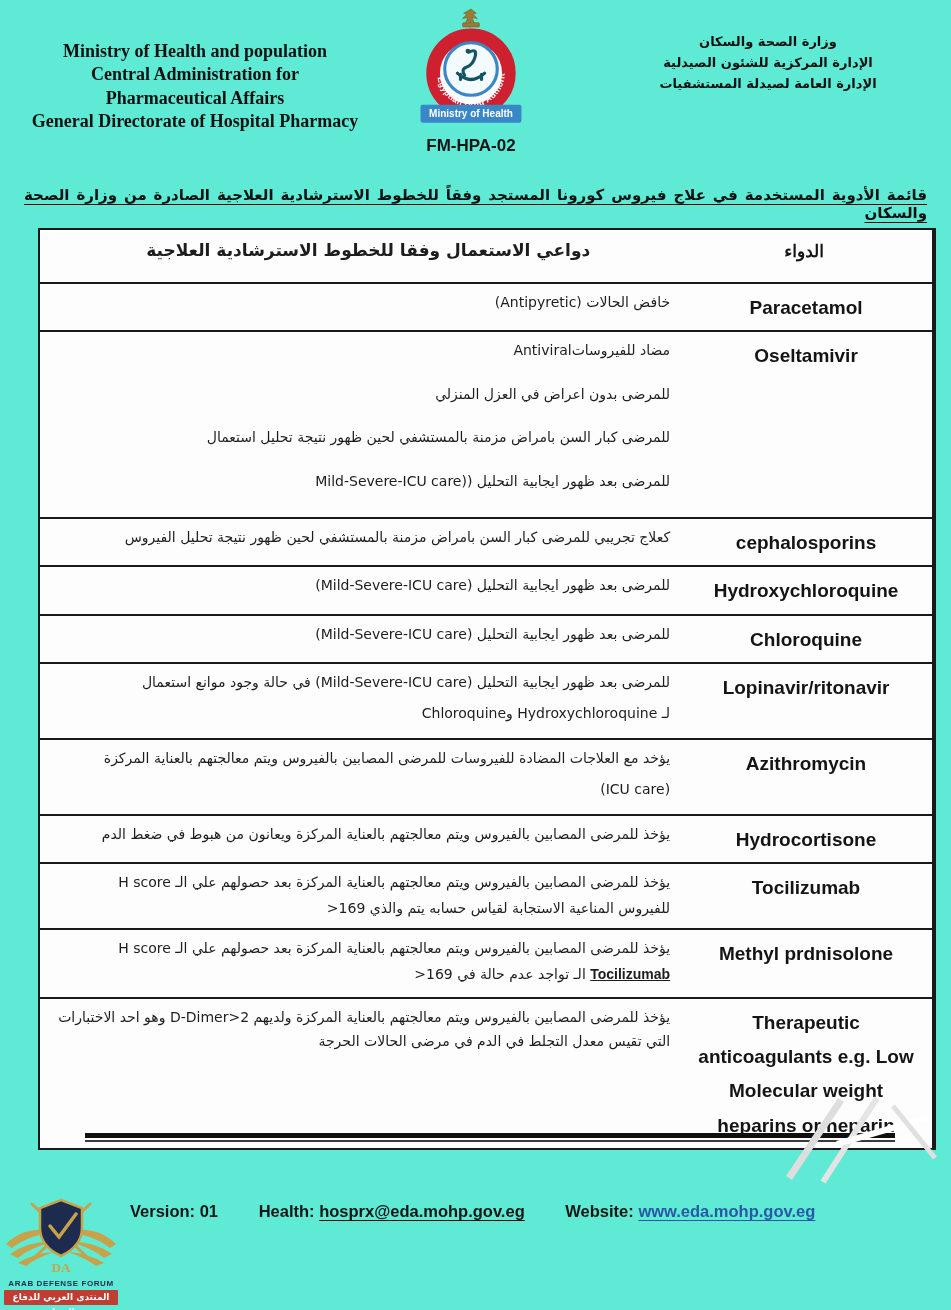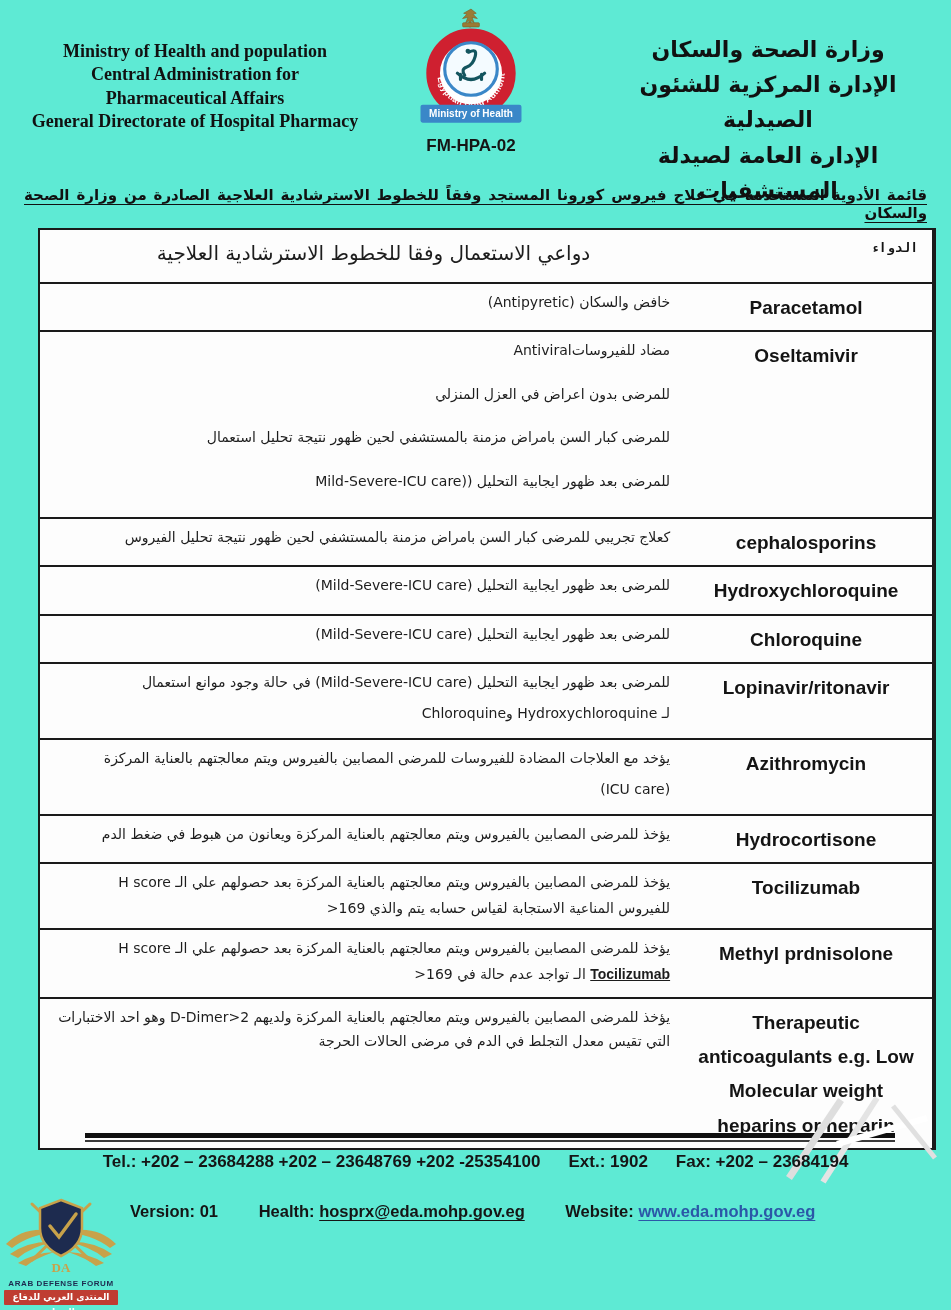--- a/index.html
+++ b/index.html
@@ -9,21 +9,21 @@
     background: #5eead4; overflow: hidden;
     font-family: "DejaVu Sans", sans-serif; color:#1c1c1c;
   }
   
   #hdr-en {
     position:absolute; top:40px; left:0; width:390px; text-align:center;
     font-family:"Liberation Serif", serif; font-weight:bold; font-size:18px; line-height:1.3; color:#111;
   }
   #hdr-ar {
     position:absolute; top:32px; right:8px; width:350px; text-align:center;
-    font-weight:bold; font-size:22px; line-height:1.6; color:#111; direction:rtl;
+    font-weight:bold; font-size:13px; line-height:1.6; color:#111; direction:rtl;
   }
   #logo-wrap { position:absolute; left:406px; top:8px; width:130px; text-align:center; }
   #form-code { margin-top:2px; font-family:"Liberation Sans",sans-serif; font-weight:bold; font-size:17px; color:#151515; }
   
   #doc-title {
     position:absolute; top:186px; left:24px; width:903px;
     direction:rtl; text-align:justify; text-align-last:justify;
     font-weight:bold; font-size:15px; color:#111;
     text-decoration:underline; text-underline-offset:4px;
   }
@@ -40,22 +40,22 @@
     width:643px; direction:rtl; text-align:right;
     font-size:14px; line-height:1.75; color:#1d1d1d; padding:6px 10px 5px 8px;
   }
   .drugcol {
     width:255px; border-right:2px solid #1a1a1a; direction:ltr; text-align:center;
     font-family:"Liberation Sans",sans-serif; font-weight:bold; font-size:19px; color:#141414;
     padding-top:7px; line-height:1.8;
   }
   
   .thead { min-height:52px; }
-  .thead .ind { font-weight:normal; font-size:20px; padding-left:28px; padding-right:90px; }
-  .thead .drugcol { text-align:right; font-family:Liberation Mono, monospace; font-size:13px; direction:rtl; padding-right:14px; }
+  .thead .ind { font-weight:bold; font-size:17px; padding-left:28px; padding-right:90px; }
+  .thead .drugcol { text-align:center; font-family:Liberation Serif, serif; font-size:17px; direction:rtl; padding-right:14px; }
   
   .r0 { min-height:31px; } .r1 { min-height:170px; } .r2 { min-height:47px; }
   .r3 { min-height:44px; } .r4 { min-height:44px; } .r5 { min-height:72px; }
   .r6 { min-height:64px; } .r7 { min-height:47px; } .r8 { min-height:63px; }
   .r9 { min-height:69px; } .r10 { min-height:125px; }
   .ind-line { margin-bottom:2px; }
   .spaced .ind-line { margin-bottom:19px; }
   .gap6 .ind-line { margin-bottom:7px; }
   .ltr-line { direction:ltr; unicode-bidi:isolate; }
   .ref-drug { font-family:"Liberation Sans",sans-serif; font-weight:bold; text-decoration:underline; }
@@ -135,21 +135,21 @@
 
   <div id="drug-table">
 
     <div class="trow thead">
       <div class="cell ind">دواعي الاستعمال وفقا للخطوط الاسترشادية العلاجية</div>
       <div class="cell drugcol">الدواء</div>
     </div>
 
     <div class="trow r0">
       <div class="cell ind">
-        <div class="ind-line">خافض والسكان (Antipyretic)</div>
+        <div class="ind-line">خافض الحالات (Antipyretic)</div>
       </div>
       <div class="cell drugcol">Paracetamol</div>
     </div>
 
     <div class="trow r1">
       <div class="cell ind spaced">
         <div class="ind-line">مضاد للفيروساتAntiviral</div>
         <div class="ind-line">للمرضى بدون اعراض في العزل المنزلي</div>
         <div class="ind-line">للمرضى كبار السن بامراض مزمنة بالمستشفي لحين ظهور نتيجة تحليل استعمال</div>
         <div class="ind-line">للمرضى بعد ظهور ايجابية التحليل ((Mild-Severe-ICU care</div>
@@ -231,23 +231,20 @@
       <div class="bar2"></div>
   </div>
 
   <svg id="chevron-mark" width="170" height="100" viewBox="0 0 170 100">
     <line x1="14" y1="92" x2="66" y2="14" stroke="#dedede" stroke-width="7"></line>
     <line x1="48" y1="96" x2="102" y2="12" stroke="#e4e4e4" stroke-width="6"></line>
     <line x1="62" y1="58" x2="152" y2="32" stroke="#ffffff" stroke-width="6"></line>
     <line x1="118" y1="20" x2="160" y2="72" stroke="#e0e0e0" stroke-width="5"></line>
   </svg>
 
-  <div id="tel-line">
-    <span>Tel.: +202 – 23684288 +202 – 23648769 +202 -25354100</span><span>Ext.: 1902</span><span>Fax: +202 – 23684194</span>
-  </div>
 
   <div id="version-line">
     <span class="seg">Version: 01</span>
     <span>Health:</span>
     <span class="seg" id="email-link">hosprx@eda.mohp.gov.eg</span>
     <span>Website:</span>
     <span id="website-link">www.eda.mohp.gov.eg</span>
   </div>
 
   <div id="adf-badge">

